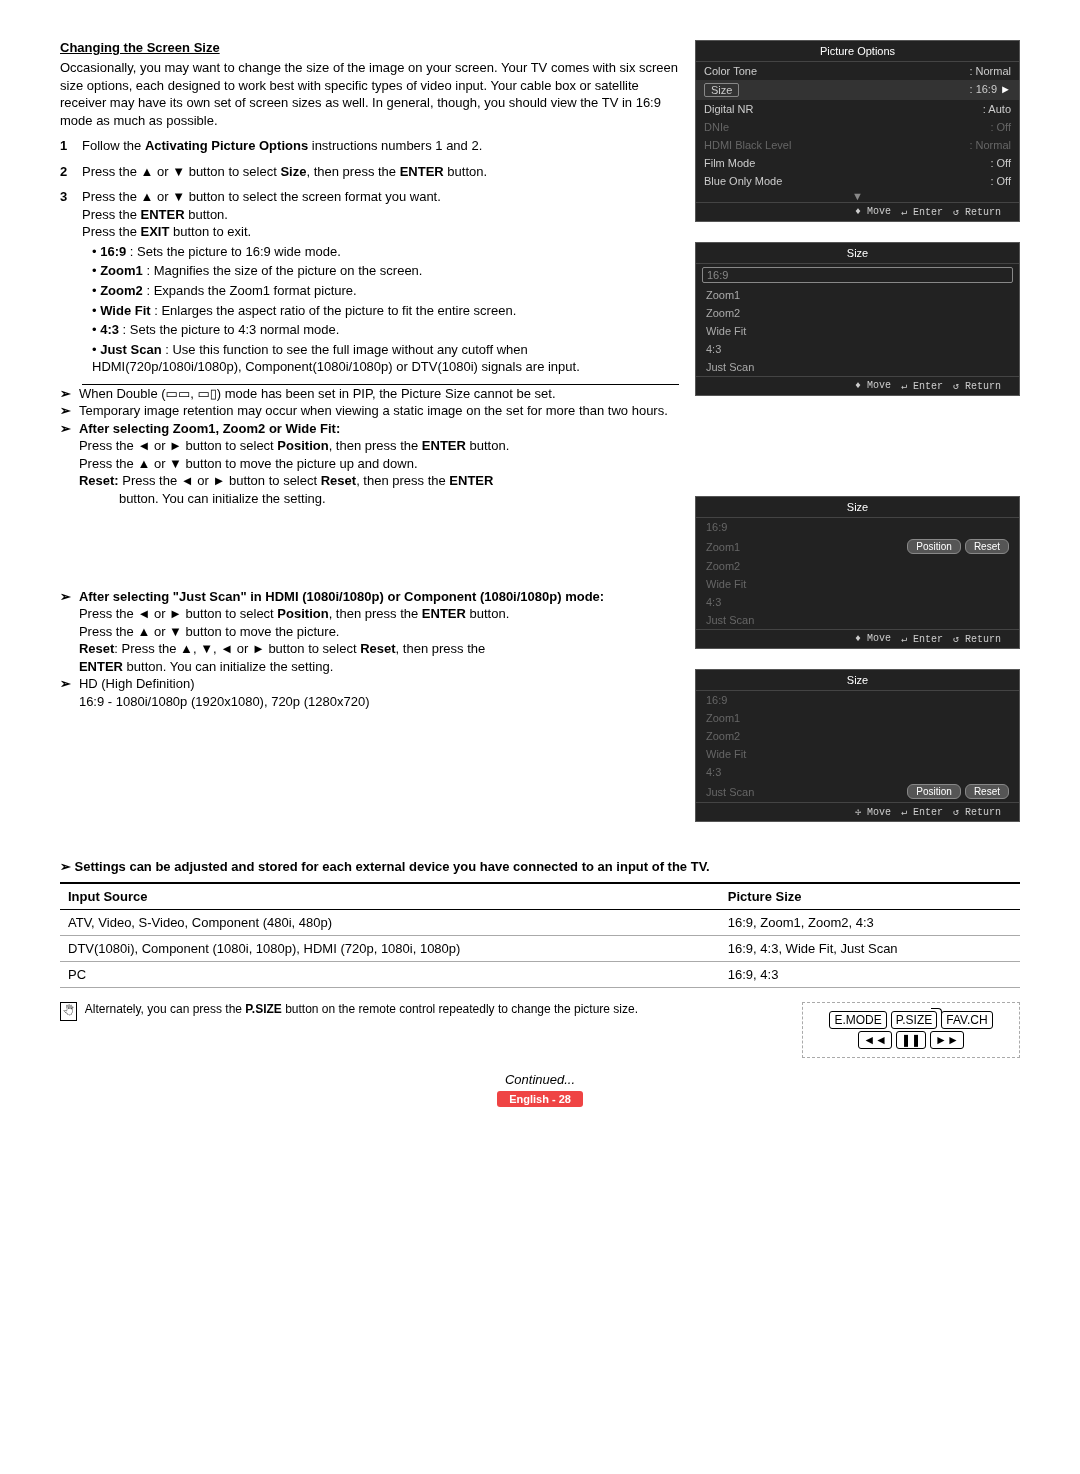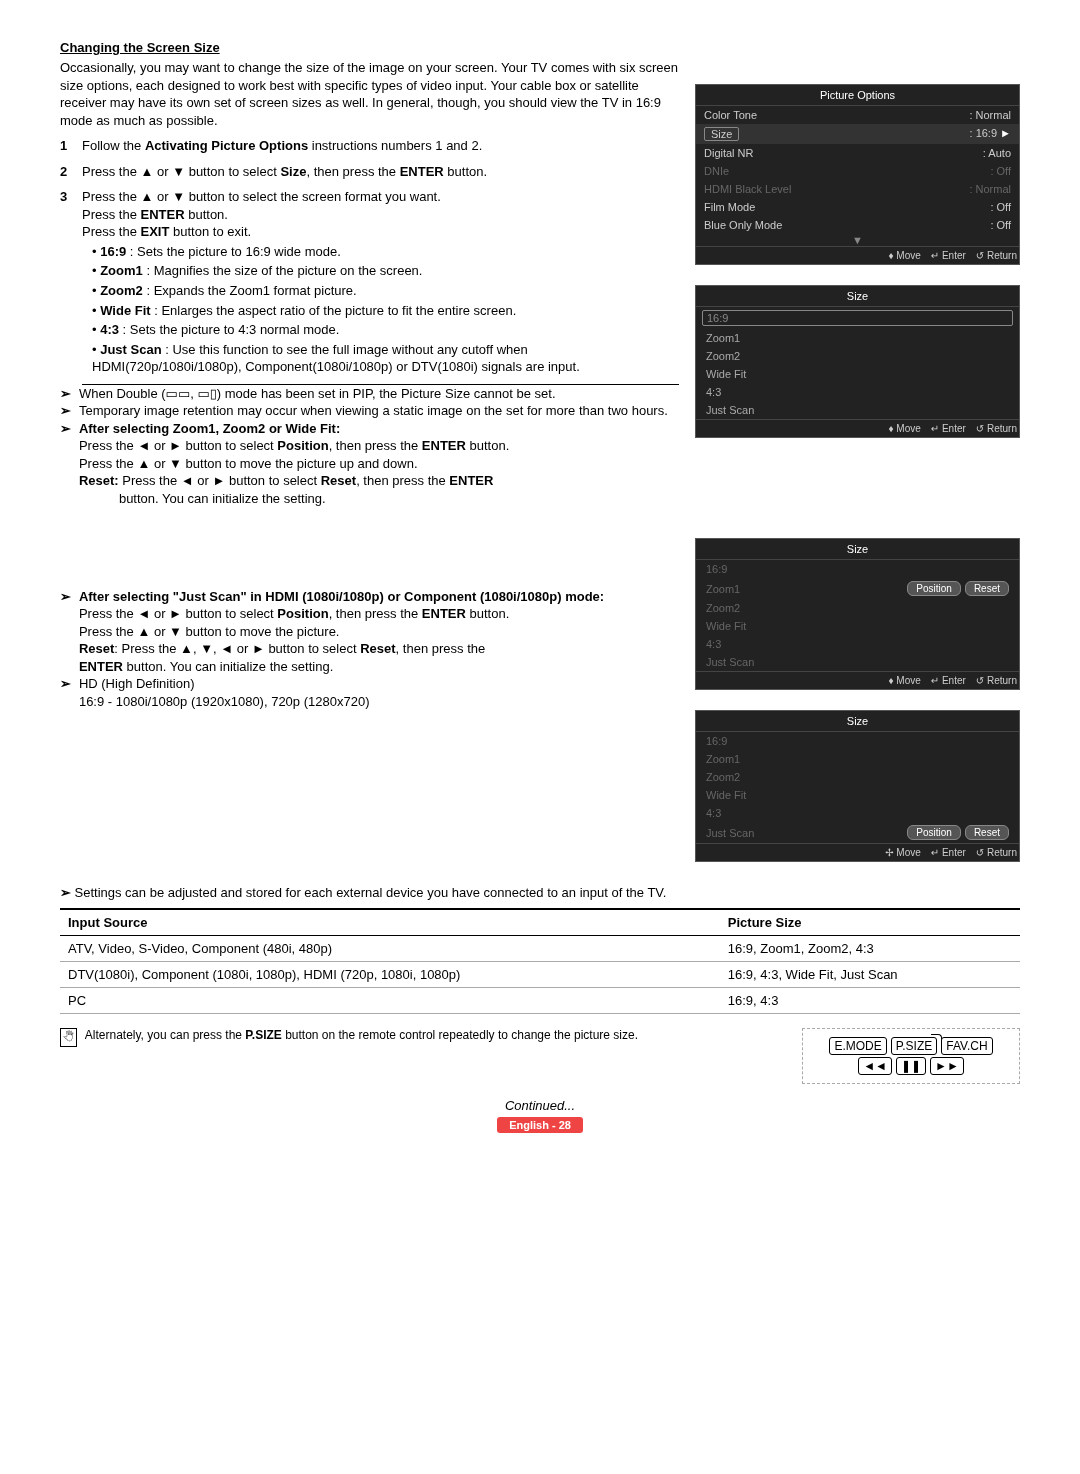--- a/index.html
+++ b/index.html
@@ -9,47 +9,47 @@
     font-size: 13px;
     color: #000;
     background: #fff;
     width: 1080px;
     box-sizing: border-box;
   }
   .heading-u { font-weight: bold; text-decoration: underline; margin-bottom: 4px; }
   .intro { line-height: 1.35; margin-bottom: 8px; }
   .row { display: flex; gap: 16px; }
   .left { flex: 1; }
-  .right { width: 325px; flex-shrink: 0; margin-top: 44px; }
+  .right { width: 325px; flex-shrink: 0; }
   .step { display: flex; gap: 10px; margin-top: 8px; line-height: 1.35; }
   .step-num { font-weight: bold; width: 12px; flex-shrink: 0; }
   .step-body { flex: 1; }
   .bullets { border-bottom: 1px solid #000; padding-bottom: 6px; }
   .bullets .b { margin: 2px 0 2px 10px; }
   .bi::before { content: "• "; }
   .note { display:flex; gap:8px; line-height:1.35; }
   .note-mark::before { content: "➢ "; font-weight:bold; }
   b { font-weight: bold; }
 
   
   .osd { background:#222; border:1px solid #555; color:#ccc; font-size:11px; margin-bottom:20px; }
   .osd-title { text-align:center; color:#fff; padding:4px 0; border-bottom:1px solid #444; }
   .osd-row { display:flex; justify-content:space-between; padding:3px 8px; }
   .osd-row.dim { color:#666; }
   .osd-row.sel { background:#333; }
   .osd-row.sel .lbl { border:1px solid #888; padding:0 6px; border-radius:2px; }
-  .osd-foot { display:flex; justify-content:flex-end; gap:10px; padding:3px 2px; border-top:1px solid #444; font-size:10px; }
+  .osd-foot { display:flex; justify-content:flex-end; gap:10px; padding:3px 18px; border-top:1px solid #444; font-size:10px;font-family:Liberation Mono, monospace; }
   .arrow-r { color:#fff; }
   .pill { display:inline-block; background:#555; border:1px solid #888; color:#fff; border-radius:6px; padding:1px 8px; font-size:10px; margin-left:4px; }
   .list-item { padding:3px 10px; color:#aaa; }
   .list-item.dim { color:#666; }
   .list-item.first { border:1px solid #888; border-radius:2px; margin:3px 6px; padding:1px 4px; color:#888; }
 
   
-  .note-full { margin-top:2px; line-height:1.35; }
+  .note-full { margin-top:16px; line-height:1.35;font-weight:bold; }
   table.src { width:100%; border-collapse:collapse; margin-top:6px; font-size:13px; }
   table.src th { text-align:left; font-weight:bold; padding:5px 8px; border-top:2px solid #000; border-bottom:1px solid #000; }
   table.src td { padding:5px 8px; border-bottom:1px solid #aaa; }
   .remote-hint { display:flex; gap:8px; margin-top:14px; font-size:12px; align-items:flex-start; }
   .hint-icon { border:1px solid #000; padding:0 2px; font-size:10px; }
   .remote-box { border:1px dashed #aaa; padding:6px 8px; width:200px; }
   .remote-row { display:flex; gap:4px; justify-content:center; margin:2px 0; }
   .rbtn { border:1px solid #000; border-radius:3px; font-size:12px; padding:1px 4px; background:#fff; position:relative; }
   .rbtn.psize::after { content:""; position:absolute; top:-4px; right:-6px; width:10px; height:14px; border:1px solid #000; border-left:none; border-bottom:none; border-radius:0 4px 0 0; }
   .continued { text-align:center; font-style:italic; margin-top:14px; }

